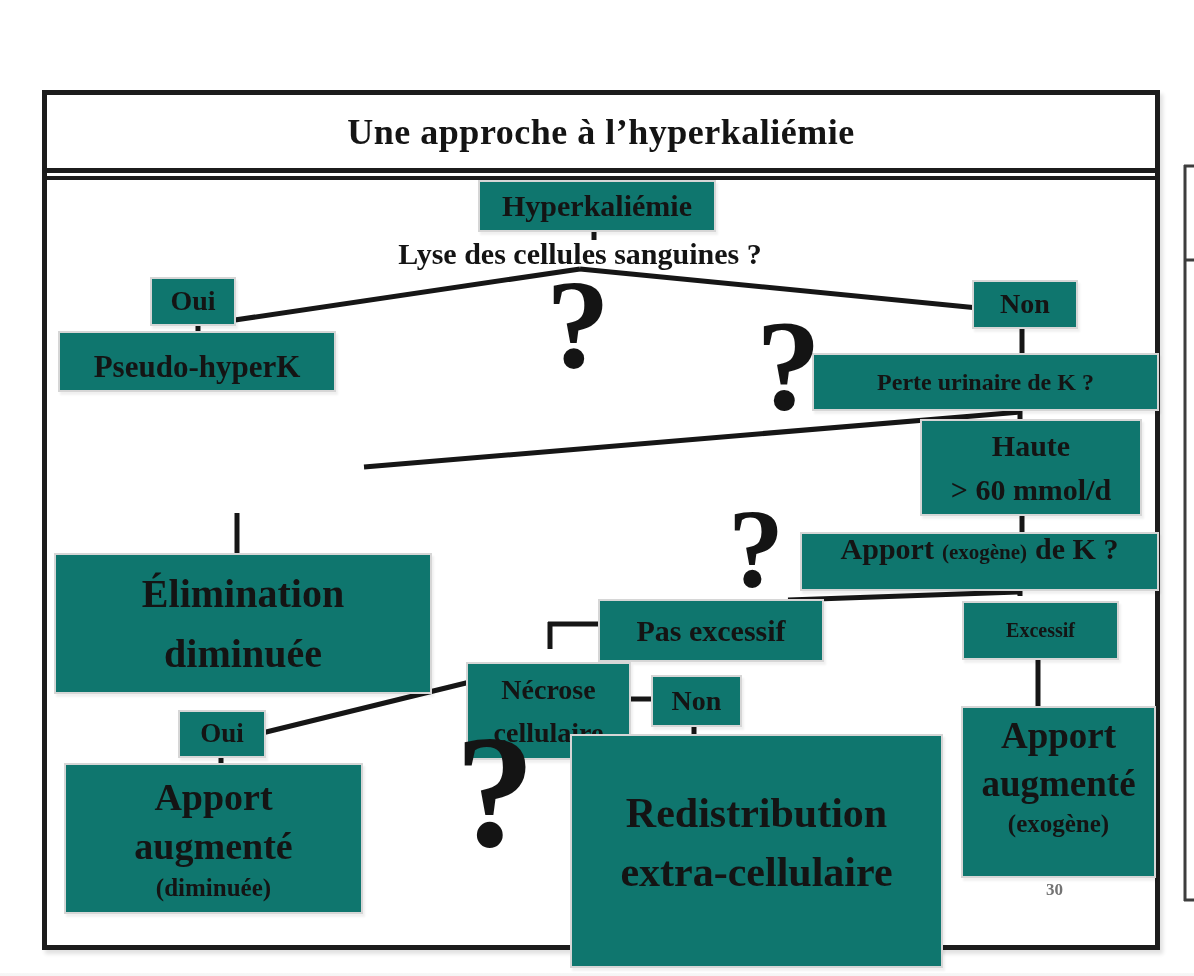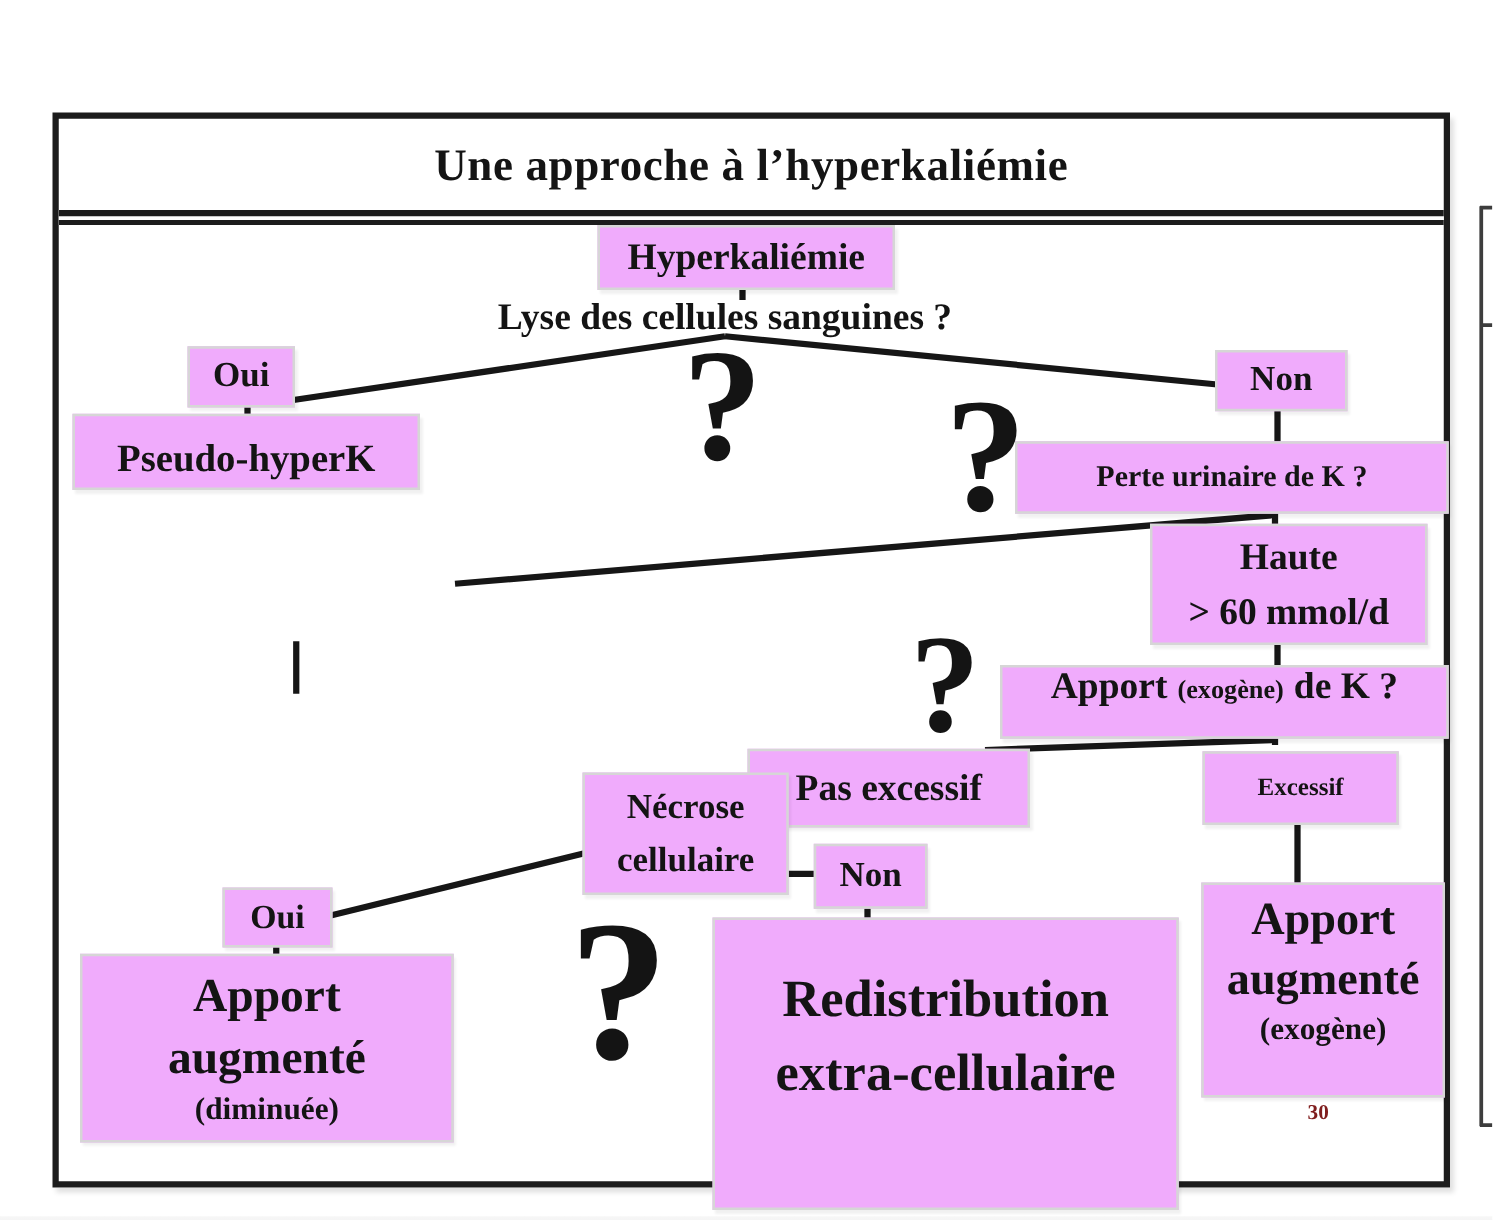--- a/index.html
+++ b/index.html
@@ -20,36 +20,36 @@
     position:absolute;left:47px;top:73px;width:1108px;height:73px;
     display:flex;align-items:center;justify-content:center;z-index:2;
   }
   .title-band .t{font-size:36px;font-weight:bold;letter-spacing:0.5px;}
   .title-sep{
     position:absolute;left:47px;top:146px;width:1108px;height:3px;
     background:#ffffff;border-top:5px solid #1c1c1c;border-bottom:4px solid #1c1c1c;
     z-index:2;
   }
   .box{
-    position:absolute;z-index:2;background:#f0abfc;
+    position:absolute;z-index:2;background:#0f766e;
     border:2px solid #d6d6d6;box-shadow:2px 3px 2px rgba(0,0,0,0.06);
     display:flex;flex-direction:column;align-items:center;justify-content:center;
     font-weight:bold;text-align:center;line-height:1.45;
   }
   .box.row{flex-direction:row;align-items:baseline;gap:8px;line-height:1;}
   .box .sub{font-weight:bold;}
   .plain-label{
     position:absolute;z-index:2;font-weight:bold;text-align:center;
   }
   .qmark{
     position:absolute;z-index:2;font-weight:bold;line-height:1;
     font-family:"Liberation Serif","DejaVu Serif",serif;
   }
   .page-number{
-    position:absolute;z-index:2;color:#7f1d1d;font-weight:bold;font-size:17px;
+    position:absolute;z-index:2;color:#737373;font-weight:bold;font-size:17px;
   }
   .bottom-strip{
     position:absolute;left:0;top:951px;width:1194px;height:25px;z-index:0;
     background:linear-gradient(#f7f7f7,#e2e2e2);
   }
   .box span{display:block;}
 </style>
 </head>
 <body>
 
@@ -113,55 +113,59 @@
   <div class="box" style="left:812px;top:331px;width:343px;height:54px;font-size:24px;">
     <span>Perte urinaire de K ?</span>
   </div>
 
 
   <div class="box" style="left:920px;top:397px;width:218px;height:93px;font-size:30px;">
     <span>Haute</span>
     <span>&gt; 60 mmol/d</span>
   </div>
 
+  <div class="box" style="left:54px;top:531px;width:374px;height:137px;font-size:40px;line-height:1.5;">
+    <span>Élimination</span>
+    <span>diminuée</span>
+  </div>
 
   <div class="box row" style="left:800px;top:510px;width:355px;height:55px;font-size:30px;">
     <span>Apport</span>
     <span style="font-size:21px;">(exogène)</span>
     <span>de K ?</span>
   </div>
 
   <div class="box" style="left:598px;top:577px;width:222px;height:59px;font-size:30px;">
     <span>Pas excessif</span>
   </div>
 
   <div class="box" style="left:962px;top:579px;width:153px;height:55px;font-size:20px;">
     <span>Excessif</span>
   </div>
 
-  <div class="box" style="left:466px;top:596px;width:161px;height:94px;font-size:28px;line-height:1.55;">
+  <div class="box" style="left:466px;top:640px;width:161px;height:94px;font-size:28px;line-height:1.55;">
     <span>Nécrose</span>
     <span>cellulaire</span>
   </div>
 
   <div class="box" style="left:651px;top:653px;width:87px;height:48px;font-size:28px;">
     <span>Non</span>
   </div>
 
   <div class="box" style="left:178px;top:688px;width:84px;height:44px;font-size:27px;">
     <span>Oui</span>
   </div>
 
   <div class="box" style="left:64px;top:741px;width:295px;height:147px;font-size:38px;line-height:1.3;">
     <span>Apport</span>
     <span>augmenté</span>
     <span class="sub" style="font-size:25px;">(diminuée)</span>
   </div>
 
-  <div class="box" style="left:570px;top:712px;width:373px;height:234px;font-size:42px;line-height:1.4;justify-content:flex-start;padding-top:35px;box-sizing:border-box;">
+  <div class="box" style="left:570px;top:712px;width:373px;height:234px;font-size:42px;line-height:1.4;justify-content:flex-start;padding-top:48px;box-sizing:border-box;">
     <span>Redistribution</span>
     <span>extra-cellulaire</span>
   </div>
 
   <div class="box" style="left:961px;top:684px;width:195px;height:172px;font-size:37px;line-height:1.3;justify-content:flex-start;padding-top:4px;box-sizing:border-box;">
     <span>Apport</span>
     <span>augmenté</span>
     <span class="sub" style="font-size:25px;">(exogène)</span>
   </div>
 

